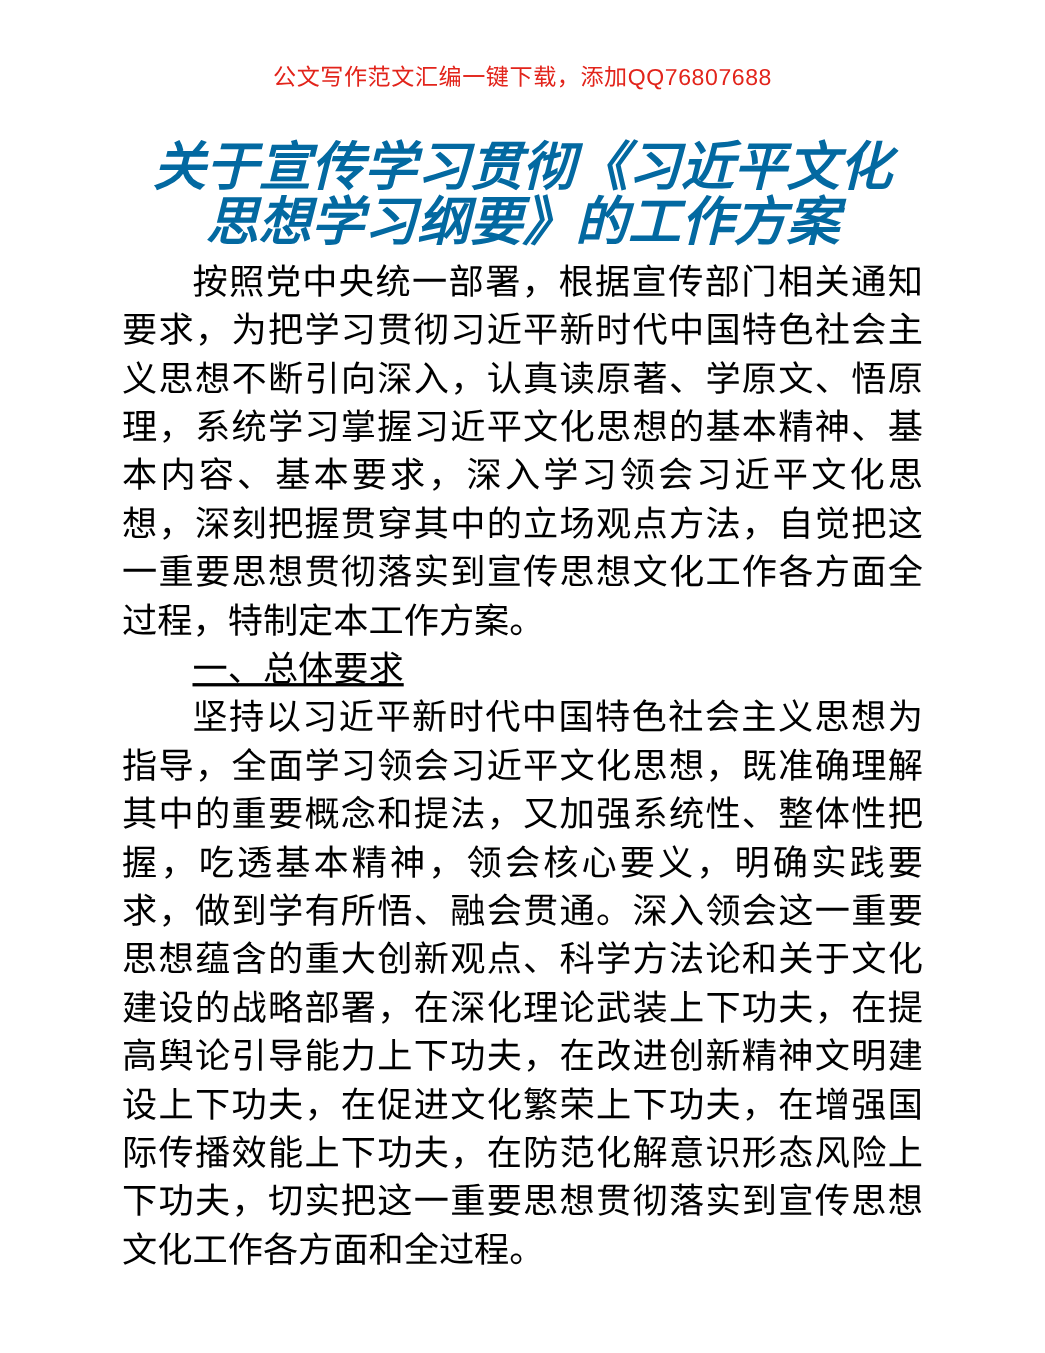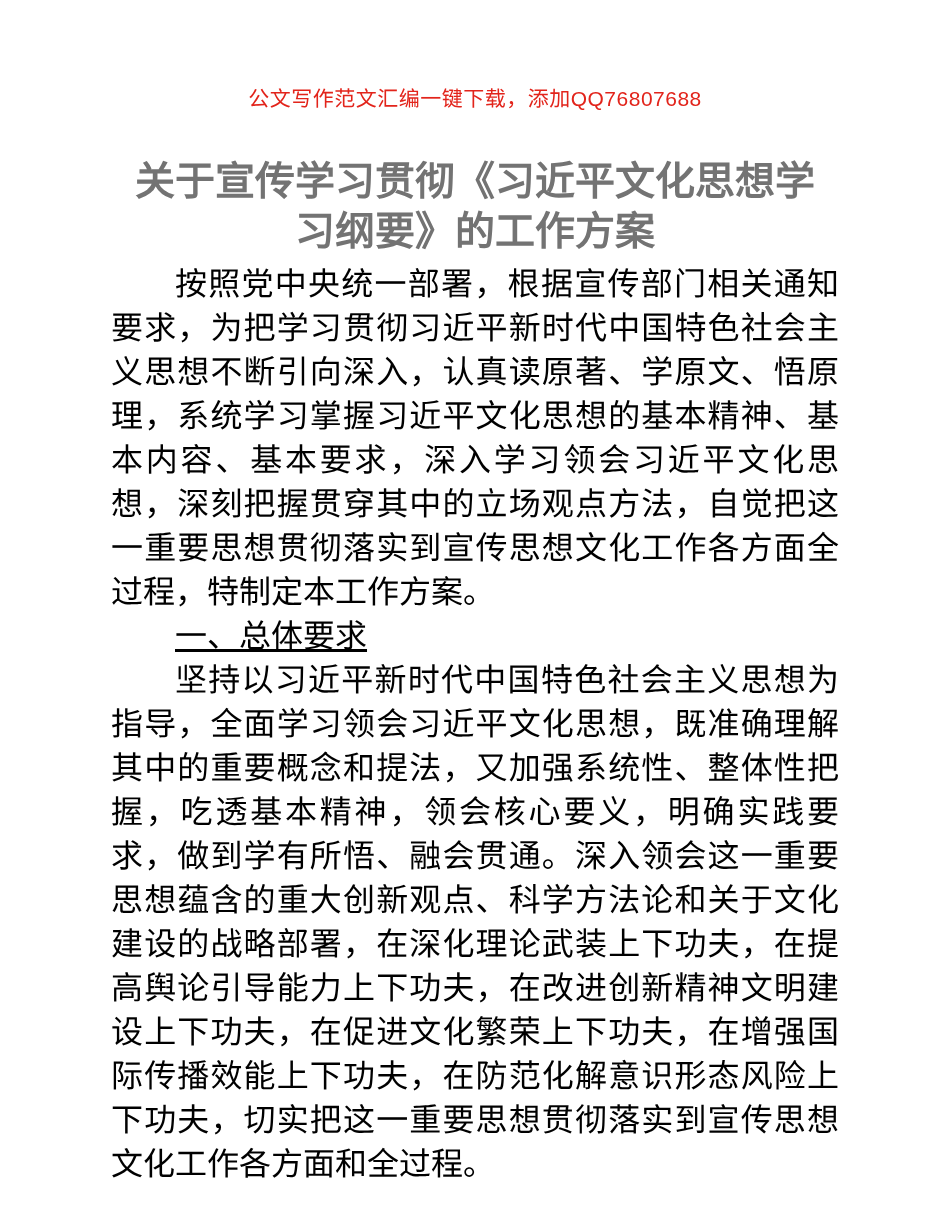--- a/index.html
+++ b/index.html
@@ -6,40 +6,41 @@
     margin: 0;
     padding: 0;
     background: #ffffff;
   }
   .page {
     width: 950px;
     height: 1230px;
     margin: 0 auto;
     background: #ffffff;
     box-sizing: border-box;
-    padding-top: 84px;
+    padding-top: 56px;
     font-family: "Liberation Sans", "DejaVu Sans", sans-serif;
     color: #000000;
     overflow: hidden;
   }
   .notice {
     text-align: center;
     color: #e2241b;
     font-size: 21px;
     line-height: 30px;
     letter-spacing: 0.5px;
   }
   .doc-title {
     max-width: 700px;
     margin: 42px auto 0 auto;
     text-align: center;
-    font-size: 40px;
+    font-size: 48px;
     line-height: 50px;
     font-weight: 700;
-    color: #737373;
+    color: #0369a1;
+    font-style: italic;
   }
   .doc-body {
     width: 728px;
     margin: 6px auto 0 auto;
     font-size: 32px;
     line-height: 44px;
     text-align: justify;
   }
   .doc-body p {
     margin: 0;

